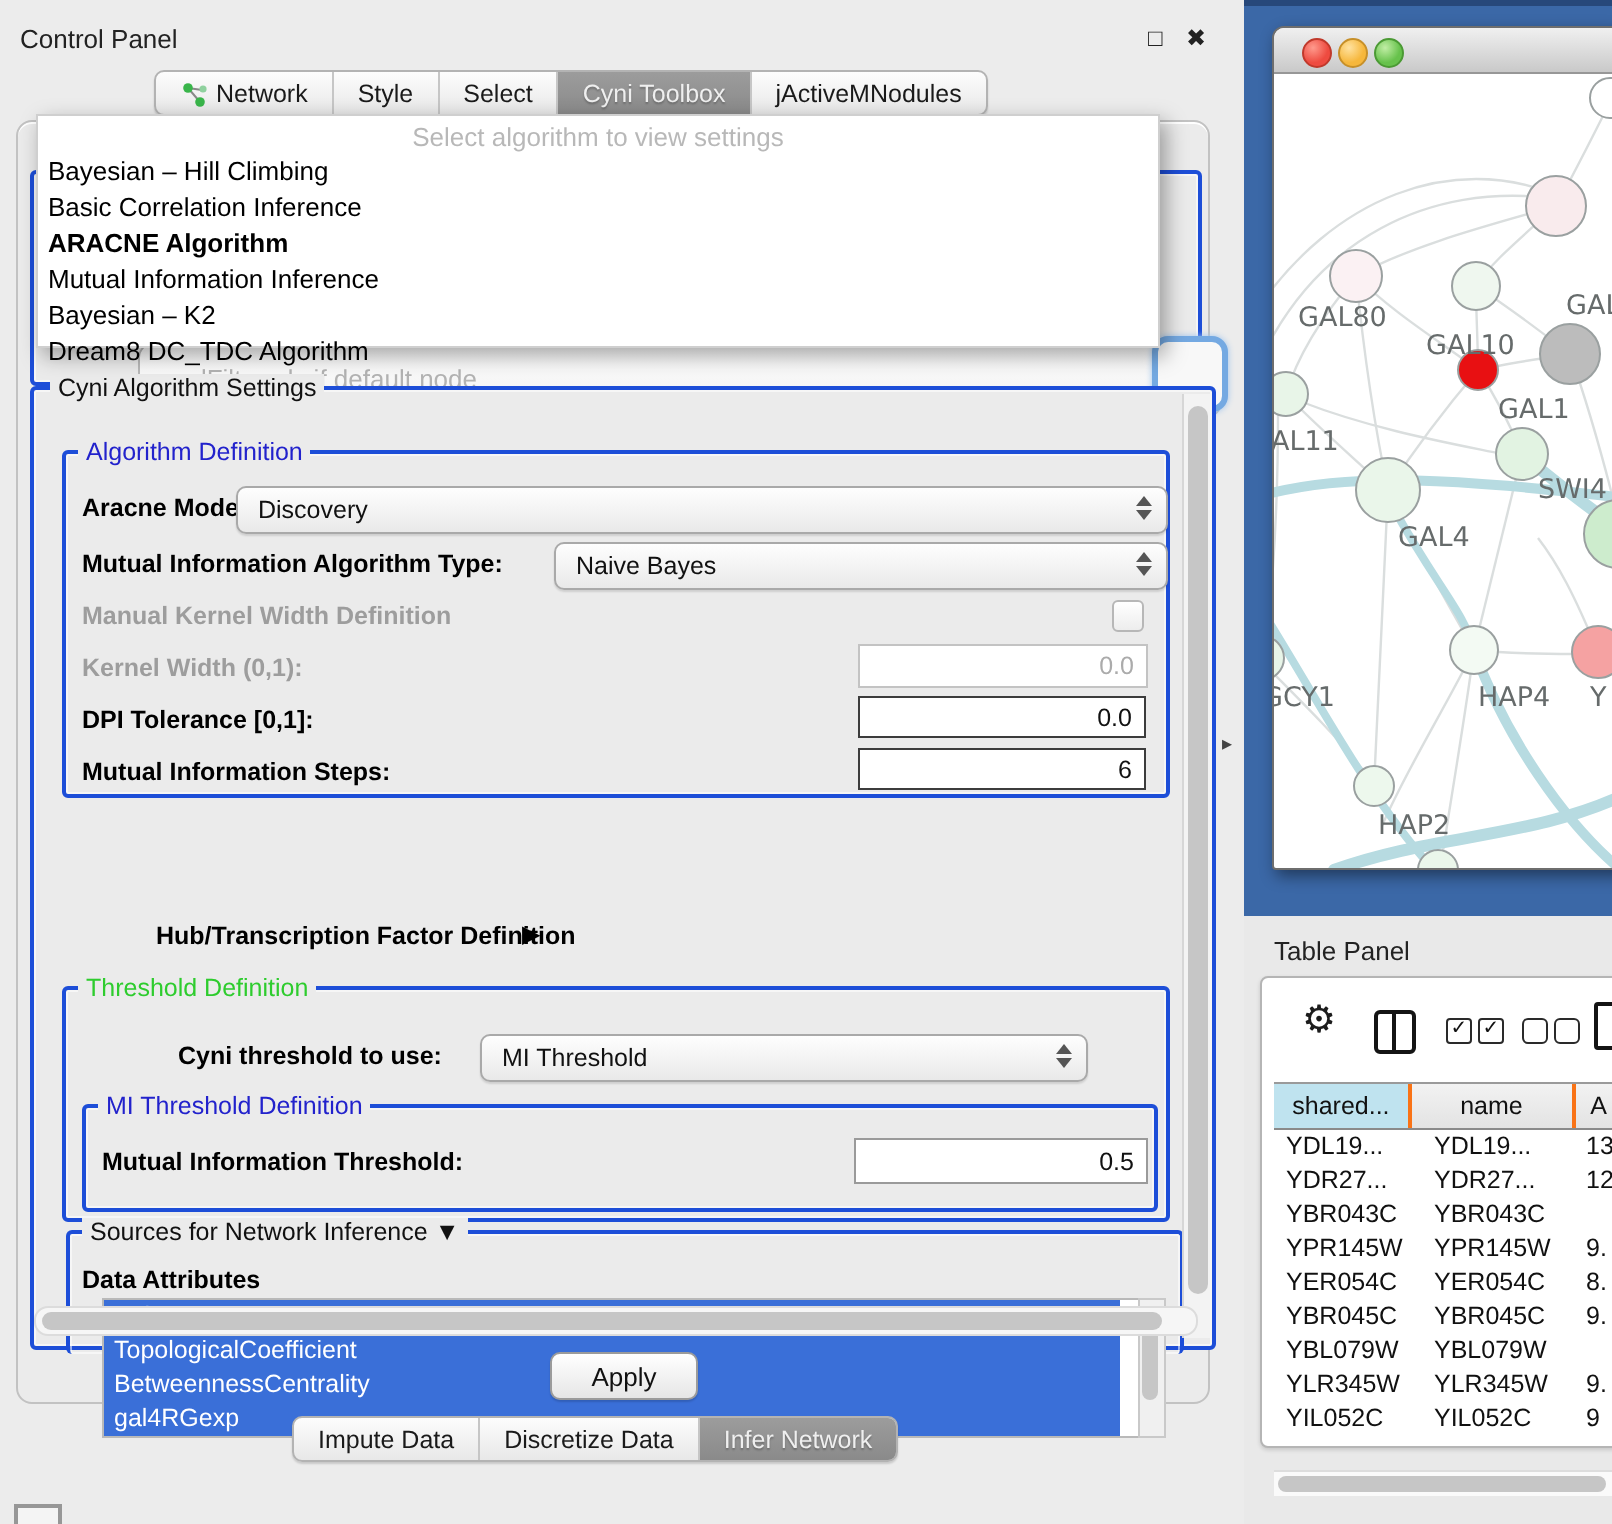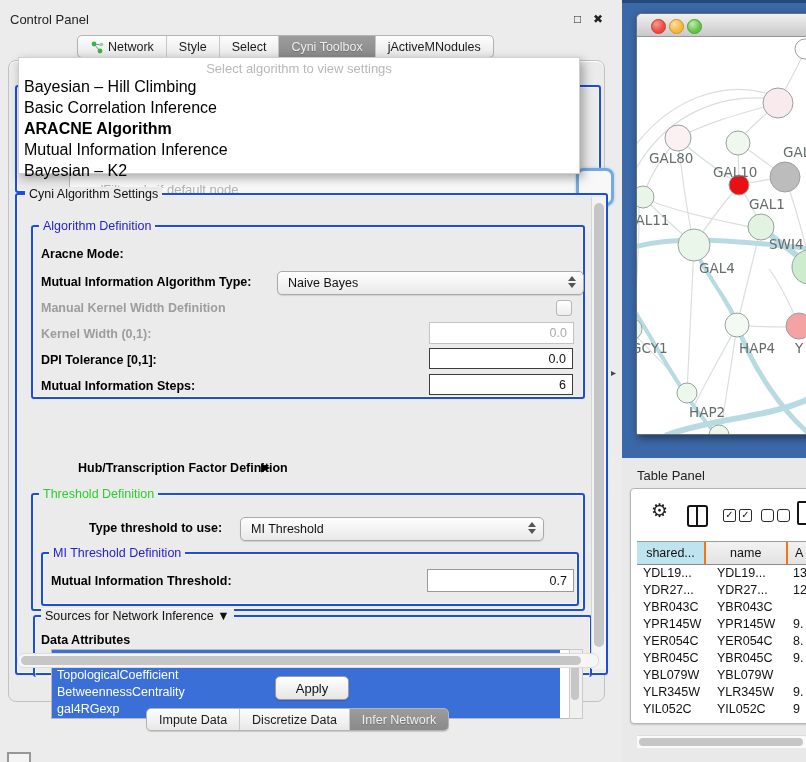--- a/index.html
+++ b/index.html
@@ -49,21 +49,21 @@
   .arrow-glyph{font-size:12px;color:#000;}
   
   #attr-list{left:34px;top:454px;width:518px;height:68px;background:#fff;border:1px solid #b9b9b9;overflow:hidden;}
   .attr-item{height:17px;line-height:17px;font-size:12.5px;color:#fff;padding-left:5px;cursor:pointer;}
   #attr-sb{left:552px;top:454px;width:12px;height:68px;background:#f0f0f0;border:1px solid #c9c9c9;}
   
   #apply-btn{left:266px;top:615px;width:72px;height:22px;background:linear-gradient(#ffffff,#e6e6e6);border:1px solid #9b9b9b;border-radius:5px;font-size:13px;display:flex;align-items:center;justify-content:center;cursor:pointer;box-shadow:0 1px 1px rgba(0,0,0,.15);}
   
   #dropdown{left:18px;top:57px;width:560px;height:115px;background:#fff;border:1px solid #cfcfcf;box-shadow:3px 4px 10px rgba(0,0,0,.35);z-index:50;}
   #dd-prompt{width:100%;text-align:center;font-size:13px;color:#b8b8b8;margin-top:3px;}
-  .dd-item{font-size:16px;color:#000;padding:1.5px 0 1.5px 5px;cursor:pointer;}
+  .dd-item{font-size:13px;color:#000;padding:1.5px 0 1.5px 5px;cursor:pointer;}
   .dd-item.bold{font-weight:bold;}
   
   #splitter-arrow{left:611px;top:367px;font-size:10px;color:#444;}
   
   #desktop{left:622px;top:0;width:184px;height:458px;background:#3b68a7;border-top:3px solid #27487a;}
   #net-window{left:14px;top:10px;width:176px;height:420px;background:#fff;border:1px solid #6e6e6e;border-radius:6px 6px 2px 2px;box-shadow:2px 3px 8px rgba(0,0,0,.45);overflow:hidden;}
   #net-titlebar{left:0;top:0;width:100%;height:22px;background:linear-gradient(#f0f0f0,#c9c9c9);border-bottom:1px solid #979797;}
   .traffic{position:absolute;top:4.5px;width:13px;height:13px;border-radius:50%;}
   #tl-red{left:14px;background:radial-gradient(circle at 35% 30%,#ff9a8d,#ee4b40 60%);border:1px solid #c0392b;}
   #tl-yellow{left:32px;background:radial-gradient(circle at 35% 30%,#ffe2a0,#f6b73c 60%);border:1px solid #c79029;}
@@ -139,20 +139,27 @@
       <span class="abs" id="hidden-combo-btn"></span>
     </div>
   </div>
 
   <div class="abs groupbox" id="settings-box">
     <span class="box-title" style="left:8px;top:-8px;">Cyni Algorithm Settings</span>
 
     <div class="abs groupbox" style="left:14px;top:30px;width:550px;height:170px;">
       <span class="box-title titleblue" style="left:6px;top:-8px;">Algorithm Definition</span>
       <span class="abs lbl" style="left:8px;top:20px;">Aracne Mode:</span>
+      <div class="abs combo" style="left:85px;top:16px;width:454px;">
+        <span>Discovery</span>
+        <span class="stepper">
+            <b class="up"></b>
+            <b class="dn"></b>
+          </span>
+      </div>
       <span class="abs lbl" style="left:8px;top:48px;">Mutual Information Algorithm Type:</span>
       <div class="abs combo" style="left:244px;top:44px;width:295px;">
         <span>Naive Bayes</span>
         <span class="stepper">
             <b class="up"></b>
             <b class="dn"></b>
           </span>
       </div>
       <span class="abs lbl gray" style="left:8px;top:74px;">Manual Kernel Width Definition</span>
       <div class="abs checkbox" style="left:523px;top:73px;"></div>
@@ -162,32 +169,32 @@
       <div class="abs field dark" style="left:396px;top:121px;width:130px;height:19px;">0.0</div>
       <span class="abs lbl" style="left:8px;top:152px;">Mutual Information Steps:</span>
       <div class="abs field dark" style="left:396px;top:147px;width:130px;height:19px;">6</div>
     </div>
 
     <span class="abs lbl" style="left:16px;top:266px;padding-left:45px;">Hub/Transcription Factor Definition</span>
     <span class="abs arrow-glyph" style="left:244px;top:265px;">▶</span>
 
     <div class="abs groupbox" style="left:14px;top:298px;width:550px;height:114px;">
       <span class="box-title titlegreen" style="left:6px;top:-8px;">Threshold Definition</span>
-      <span class="abs lbl" style="left:56px;top:26px;">Type threshold to use:</span>
+      <span class="abs lbl" style="left:56px;top:26px;">Cyni threshold to use:</span>
       <div class="abs combo" style="left:207px;top:22px;width:292px;">
         <span>MI Threshold</span>
         <span class="stepper">
             <b class="up"></b>
             <b class="dn"></b>
           </span>
       </div>
       <div class="abs groupbox" style="left:8px;top:57px;width:534px;height:50px;">
         <span class="box-title titleblue" style="left:6px;top:-8px;">MI Threshold Definition</span>
         <span class="abs lbl" style="left:8px;top:20px;">Mutual Information Threshold:</span>
-        <div class="abs field norm" style="left:384px;top:15px;width:133px;height:21px;">0.7</div>
+        <div class="abs field norm" style="left:384px;top:15px;width:133px;height:21px;">0.5</div>
       </div>
     </div>
 
     <div class="abs groupbox" style="left:16px;top:420px;width:555px;height:60px;border-bottom:none;">
       <span class="box-title" style="left:6px;top:-8px;">
         <span>Sources for Network Inference</span>
         <span>▼</span>
       </span>
       <span class="abs lbl" style="left:6px;top:16px;">Data Attributes</span>
     </div>
@@ -226,20 +233,21 @@
   </div>
 
 <div class="abs" id="dropdown">
   <div id="dd-prompt">Select algorithm to view settings</div>
   <div id="dd-items">
       <div class="dd-item">Bayesian – Hill Climbing</div>
       <div class="dd-item">Basic Correlation Inference</div>
       <div class="dd-item bold">ARACNE Algorithm</div>
       <div class="dd-item">Mutual Information Inference</div>
       <div class="dd-item">Bayesian – K2</div>
+      <div class="dd-item">Dream8 DC_TDC Algorithm</div>
     </div>
 </div>
 
 <span class="abs" id="splitter-arrow">▸</span>
 
 <div class="abs" id="desktop">
   <div class="abs" id="net-window">
     <div class="abs" id="net-titlebar">
       <span class="traffic" id="tl-red"></span>
       <span class="traffic" id="tl-yellow"></span>

